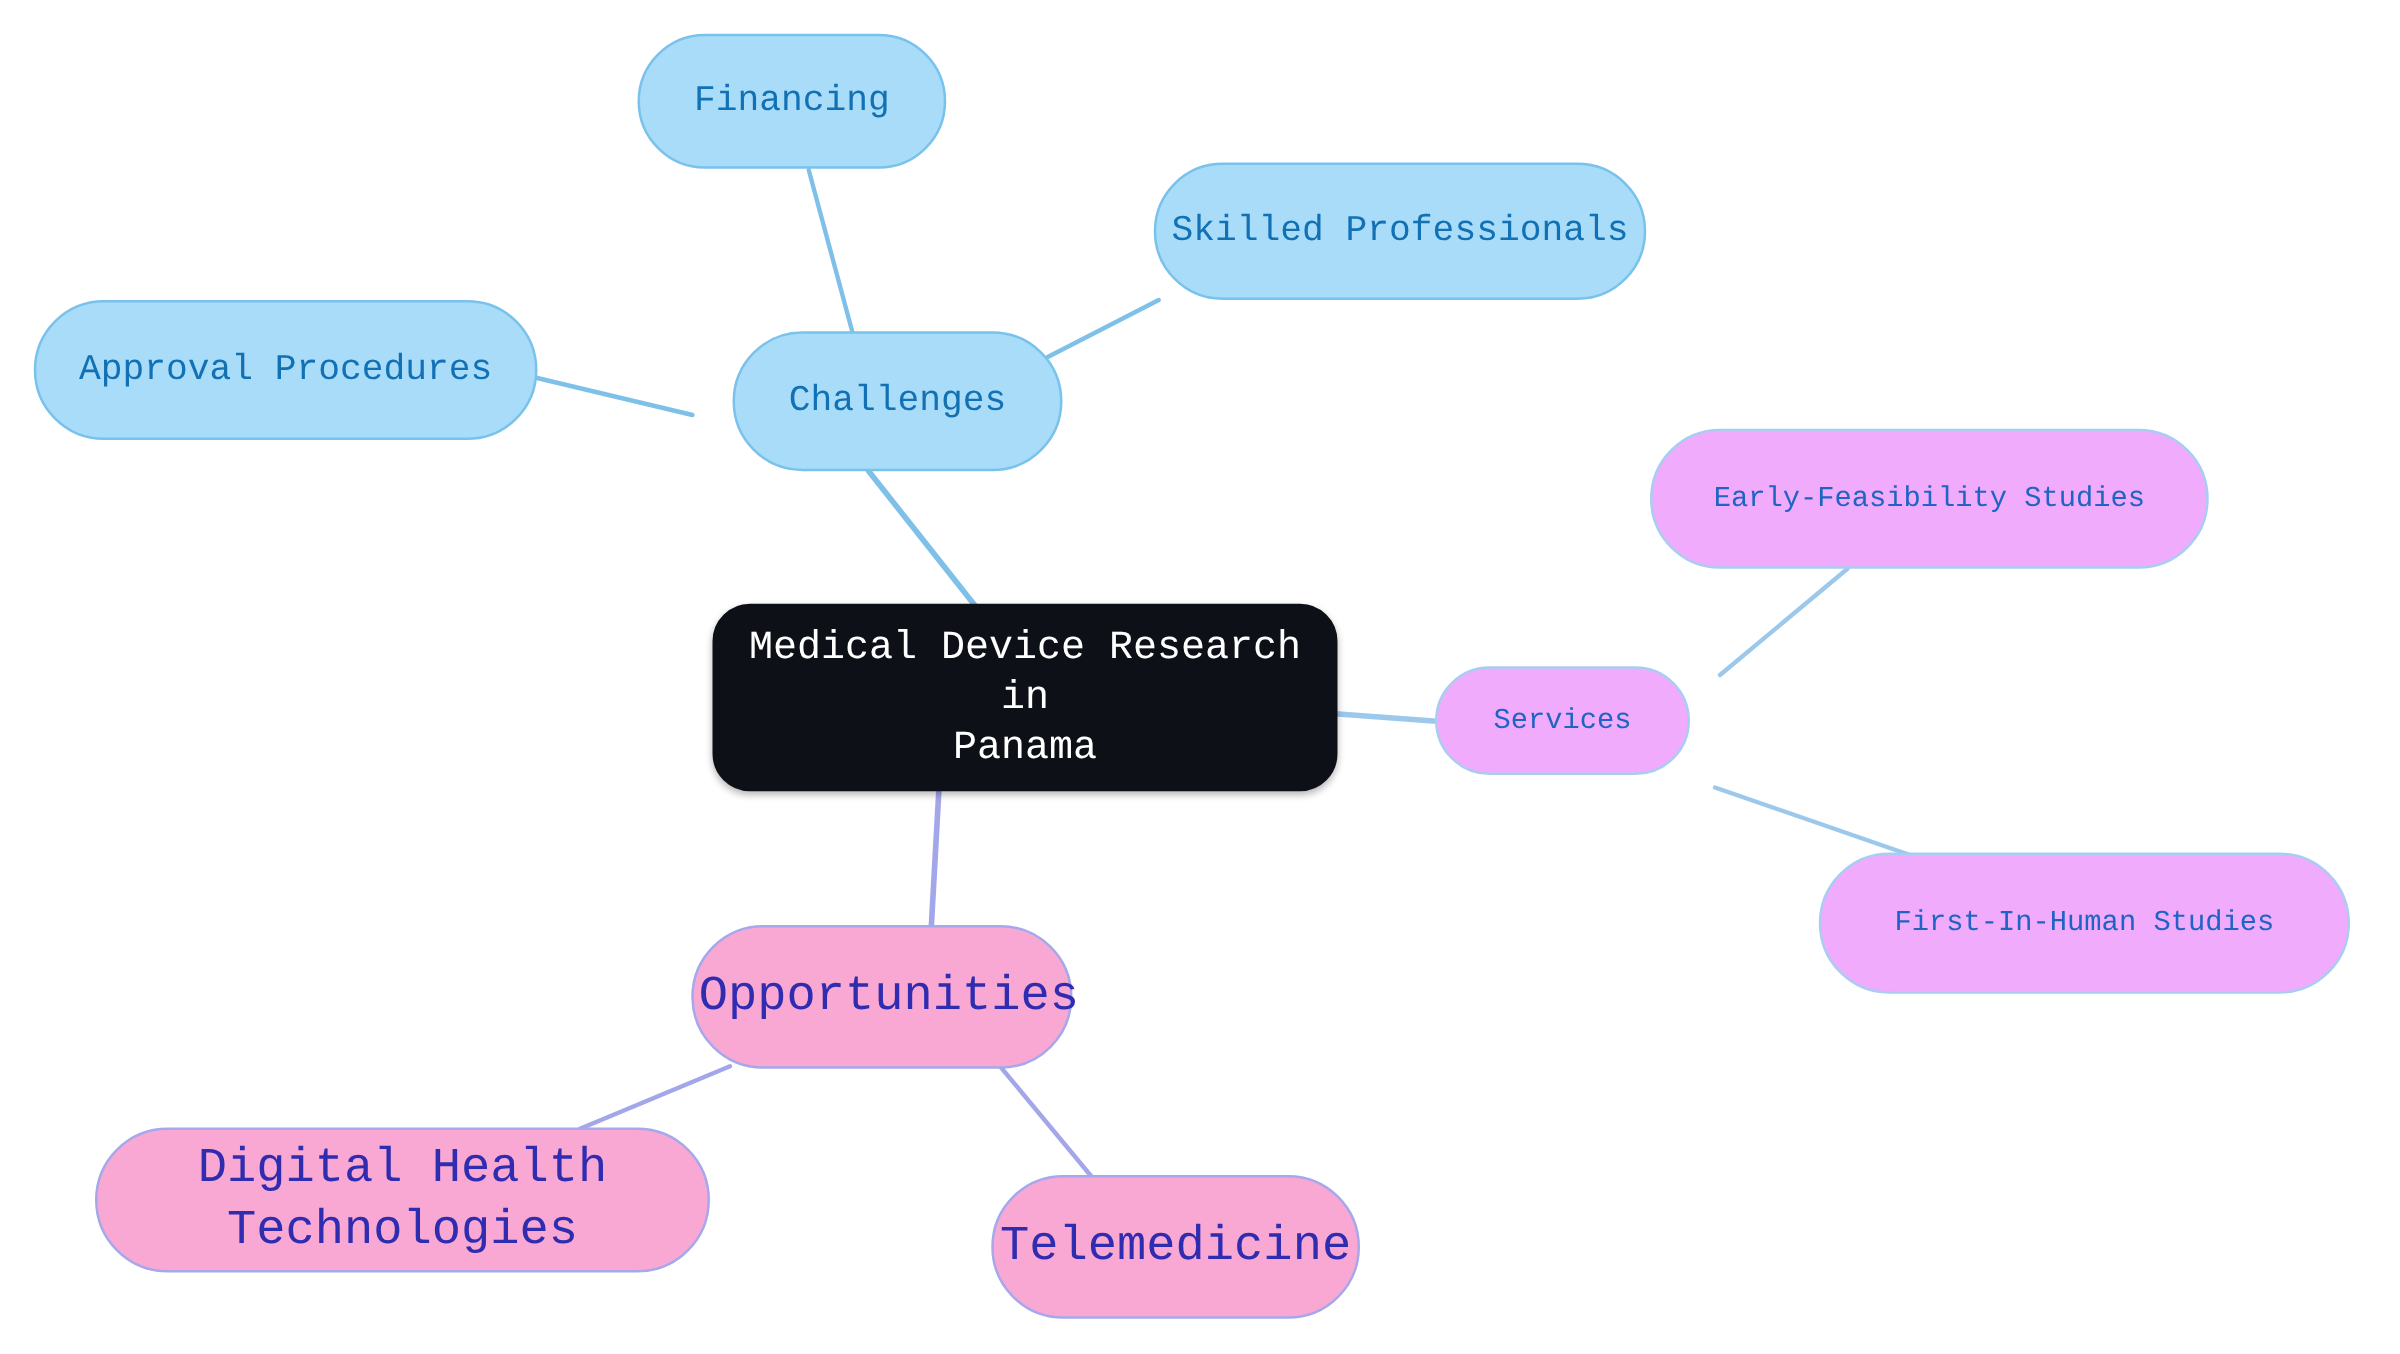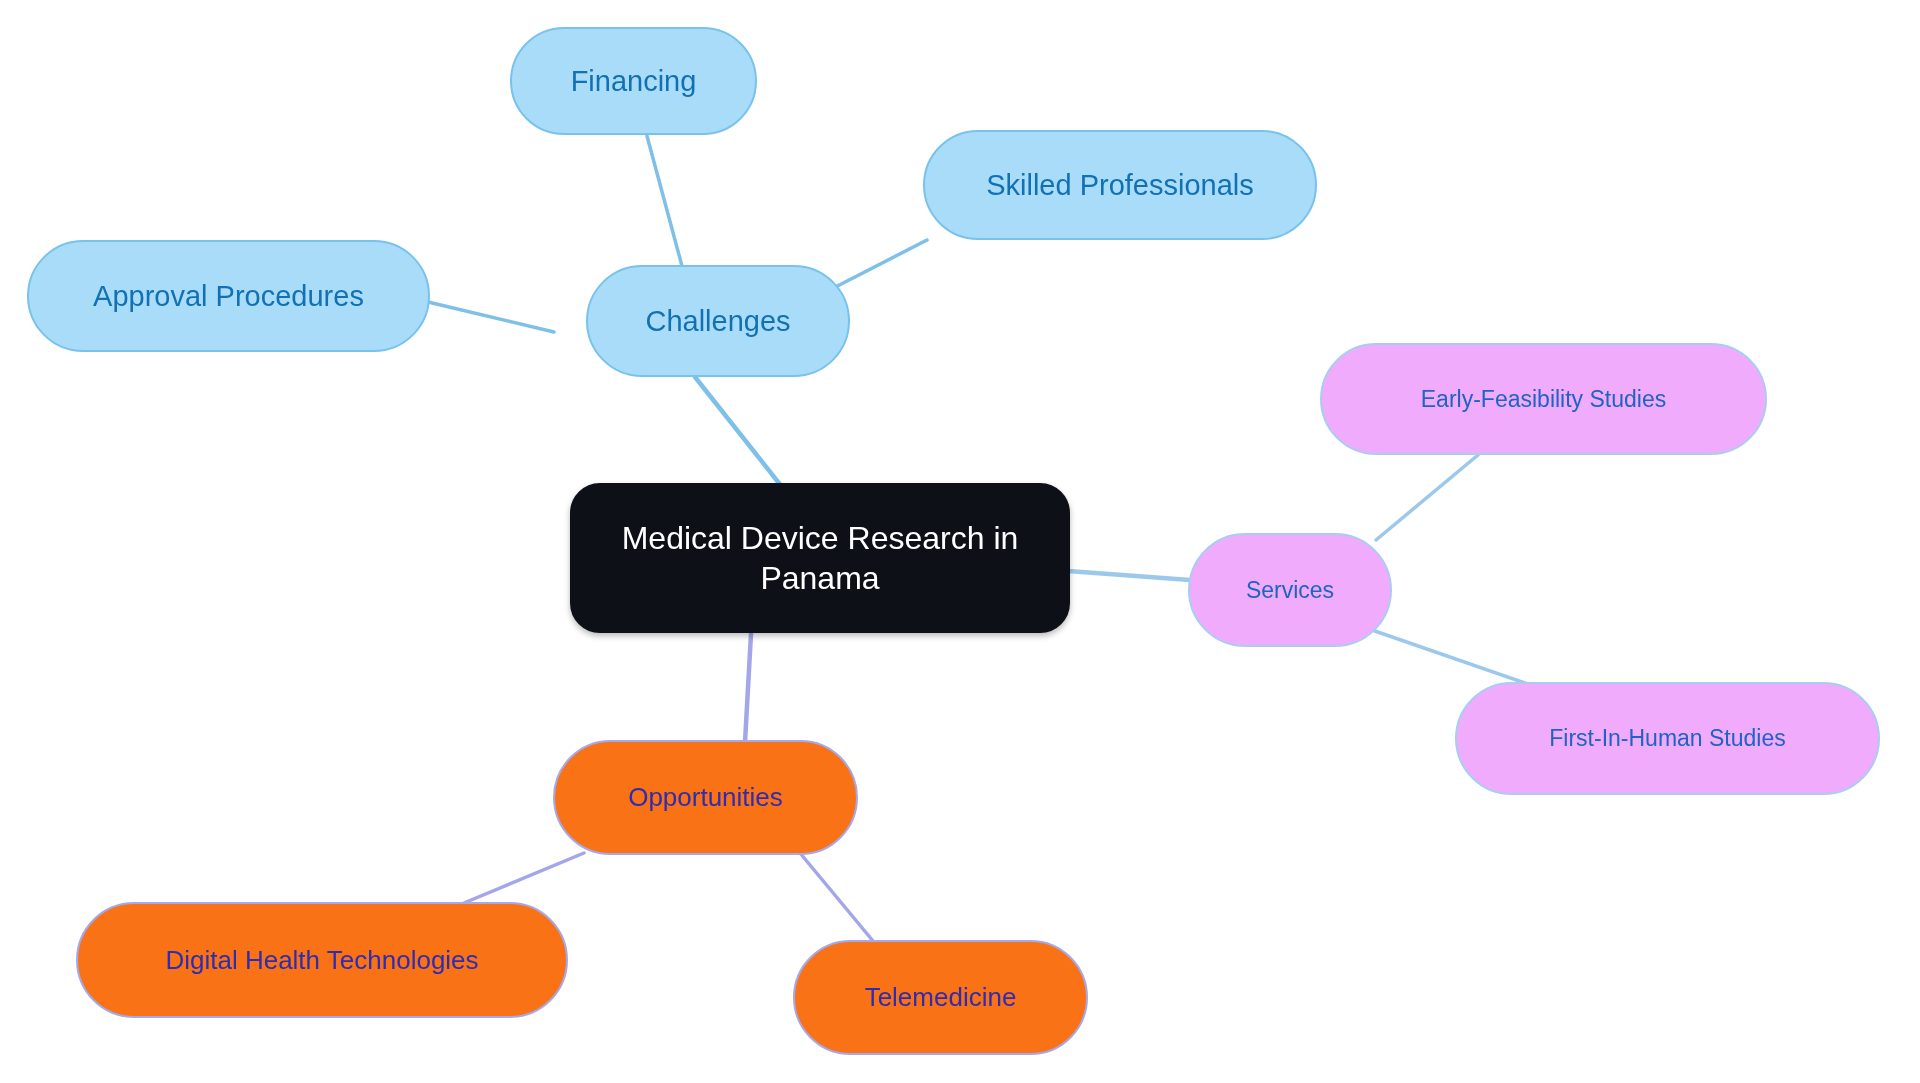--- a/index.html
+++ b/index.html
@@ -31,20 +31,21 @@
     position: absolute;
     box-sizing: border-box;
     display: flex;
     align-items: center;
     justify-content: flex-start;
     text-align: center;
     border-style: solid;
     border-width: 2px;
     white-space: pre-line;
     line-height: 1.25;
+    font-family: Liberation Mono, monospace;
   }
   .node-label {
     display: block;
     width: 100%;
     padding: 0 4px;
     white-space: pre-line;
   }
 
   
   .node.root {
@@ -69,25 +70,25 @@
   .node.branch-services {
     background: #f0abfc;
     border-color: #a9cdf1;
     color: #1f63c4;
     border-radius: 58px;
     font-size: 23px;
   }
 
   
   .node.branch-opportunities {
-    background: #f97316;
+    background: #f9a8d4;
     border-color: #a5a8ea;
     color: #2f2cb0;
     border-radius: 58px;
-    font-size: 26px;
+    font-size: 39px;
   }
 </style>
 </head>
 <body>
 
 <div id="mindmap-canvas">
 
   <svg id="edge-layer" viewBox="0 0 1920 1083" width="1920" height="1083" xmlns="http://www.w3.org/2000/svg">
       <line x1="782" y1="487" x2="695" y2="377" stroke="#7ec0e8" stroke-width="4.5" stroke-linecap="round"></line>
       <line x1="682" y1="266" x2="647" y2="136" stroke="#7ec0e8" stroke-width="3.5" stroke-linecap="round"></line>
@@ -118,21 +119,21 @@
   </div>
 
   <div class="node branch-services" style="left: 1320px; top: 343px; width: 447px; height: 112px;">
     <span class="node-label">Early-Feasibility Studies</span>
   </div>
 
   <div class="node branch-services" style="left: 1455px; top: 682px; width: 425px; height: 113px;">
     <span class="node-label">First-In-Human Studies</span>
   </div>
 
-  <div class="node branch-services" style="left: 1188px; top: 533px; width: 204px; height: 114px;">
+  <div class="node branch-services" style="left: 1148px; top: 533px; width: 204px; height: 87px;">
     <span class="node-label">Services</span>
   </div>
 
   <div class="node branch-opportunities" style="left: 76px; top: 902px; width: 492px; height: 116px;">
     <span class="node-label">Digital Health Technologies</span>
   </div>
 
   <div class="node branch-opportunities" style="left: 793px; top: 940px; width: 295px; height: 115px;">
     <span class="node-label">Telemedicine</span>
   </div>

